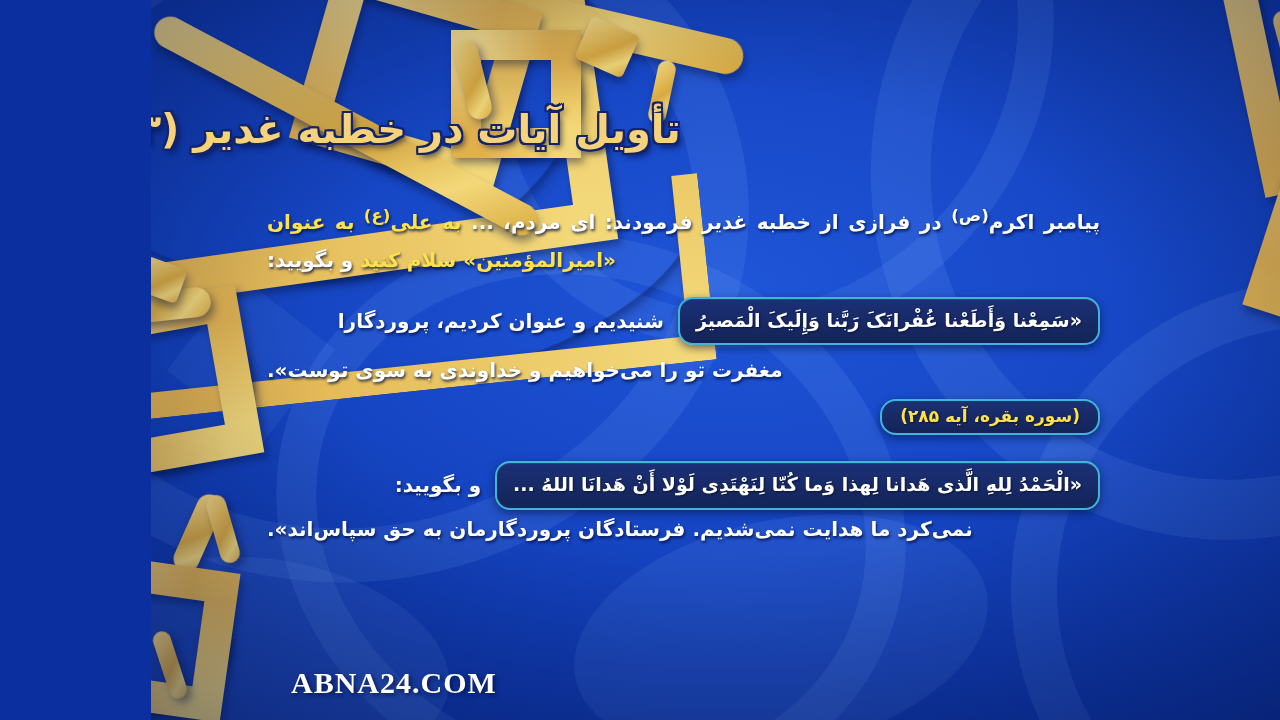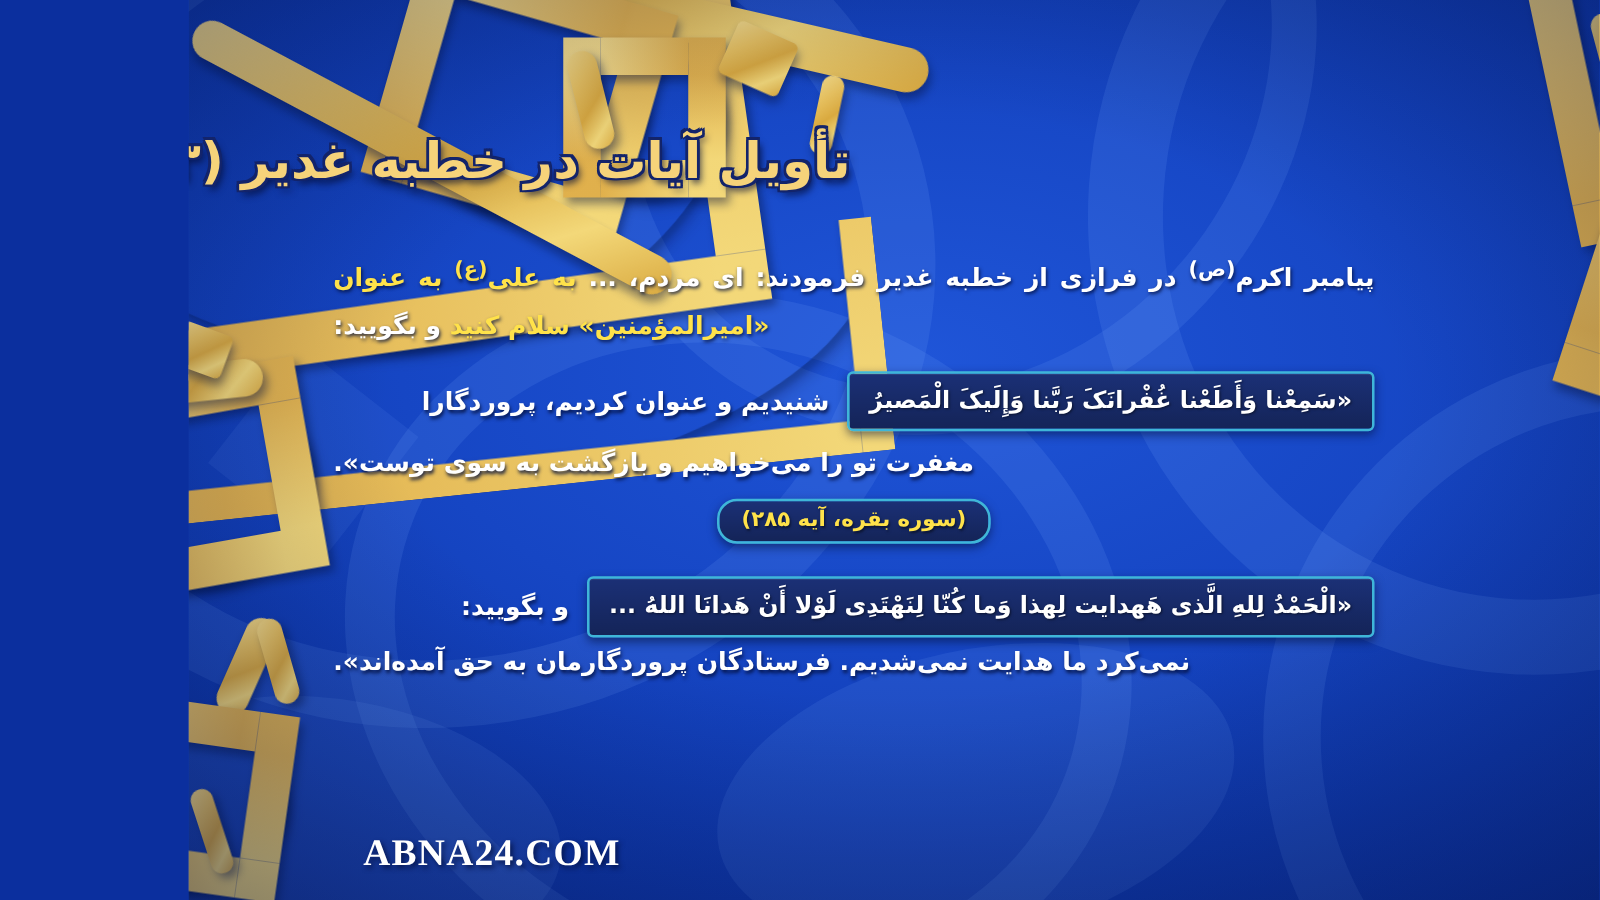--- a/index.html
+++ b/index.html
@@ -69,21 +69,21 @@
     text-shadow:1px 2px 3px rgba(4,16,62,0.85);
   }
   .para .hl { color:#ffe24a; }
 
   .row { display:flex; align-items:center; gap:14px; direction:rtl; }
 
   .quote-box {
     display:inline-block;
     background:linear-gradient(180deg,#1b3076 0%,#142458 100%);
     border:2px solid #3fb6d8;
-    border-radius:5px;
+    border-radius:15px;
     padding:7px 16px 9px 16px;
     box-shadow:0 3px 8px rgba(3,14,54,0.55), inset 0 1px 0 rgba(255,255,255,0.08);
     direction:rtl;
   }
   .quote-text {
     font-size:19px; font-weight:bold; color:#ffffff; white-space:nowrap;
     line-height:1.5;
     text-shadow:1px 1px 2px rgba(0,0,0,0.5);
   }
 
@@ -101,21 +101,21 @@
     box-shadow:0 3px 8px rgba(3,14,54,0.55);
   }
   .badge-text {
     font-size:17px; font-weight:bold; color:#ffe24a; white-space:nowrap;
     text-shadow:1px 1px 2px rgba(0,0,0,0.5);
   }
 
   .block { margin-top:18px; }
   .trans { margin-top:6px; }
 
-  .badge-left { display:flex; justify-content:center; }
+  .badge-left { display:flex; justify-content:flex-start; }
 
   
   .footer {
     position:absolute; left:140px; bottom:20px;
     font-family:"Liberation Serif","DejaVu Serif",serif;
     font-size:30px; font-weight:bold; letter-spacing:1px;
     color:#ffffff; direction:ltr;
     text-shadow:2px 2px 4px rgba(4,16,62,0.8);
   }
 </style>
@@ -176,39 +176,39 @@
 
     <div class="block">
 
       <div class="row" style="justify-content:flex-start;">
         <div class="quote-box">
           <span class="quote-text">«سَمِعْنا وَأَطَعْنا غُفْرانَکَ رَبَّنا وَإِلَیکَ الْمَصیرُ</span>
         </div>
         <div class="para" style="flex:1; text-align:right; text-align-last:right;">شنیدیم و عنوان کردیم، پروردگارا</div>
       </div>
 
-      <div class="para trans" style="text-align:left; text-align-last:left;">مغفرت تو را می‌خواهیم و بازگشت به سوی توست».</div>
+      <div class="para trans" style="text-align:left; text-align-last:left;">مغفرت تو را می‌خواهیم و خداوندی به سوی توست».</div>
 
       <div class="badge-left" style="margin-top:10px;">
         <div class="badge">
           <span class="badge-text">(سوره بقره، آیه ۲۸۵)</span>
         </div>
       </div>
     </div>
 
     <div class="block" style="margin-top:26px;">
 
       <div class="row" style="justify-content:flex-start;">
         <div class="quote-box">
-          <span class="quote-text">«الْحَمْدُ لِلهِ الَّذی هَهدایت لِهذا وَما کُنّا لِنَهْتَدِی لَوْلا أَنْ هَدانَا اللهُ ...</span>
+          <span class="quote-text">«الْحَمْدُ لِلهِ الَّذی هَدانا لِهذا وَما کُنّا لِنَهْتَدِی لَوْلا أَنْ هَدانَا اللهُ ...</span>
         </div>
         <div class="side-label">و بگویید:</div>
       </div>
 
-      <div class="para">نمی‌کرد ما هدایت نمی‌شدیم. فرستادگان پروردگارمان به حق آمده‌اند».</div>
+      <div class="para">نمی‌کرد ما هدایت نمی‌شدیم. فرستادگان پروردگارمان به حق سپاس‌اند».</div>
 
     </div>
 
   </div>
 
   <div class="footer">ABNA24.COM</div>
 
 </div>
 
 </body></html>

